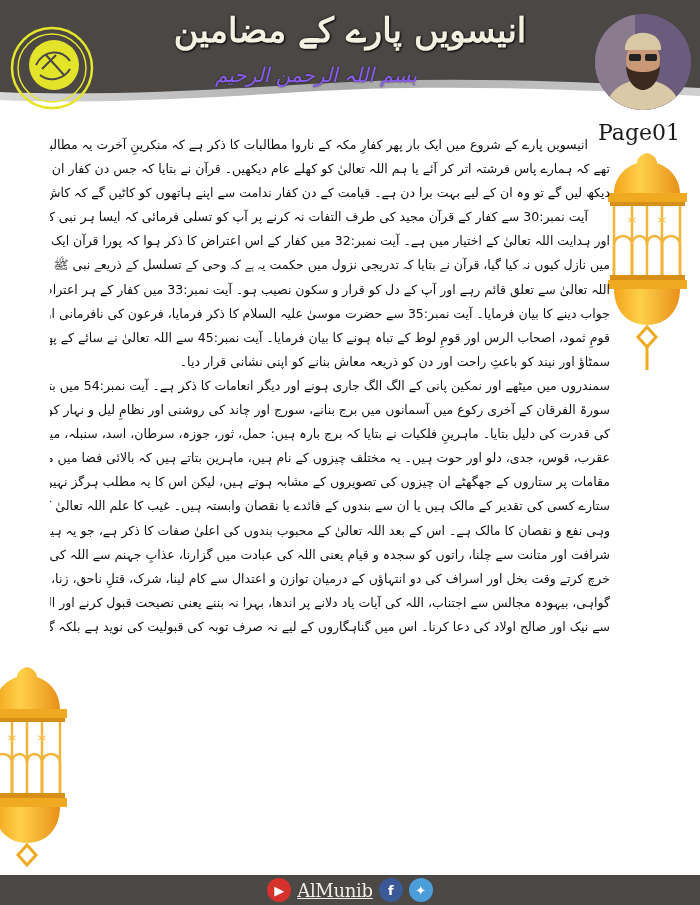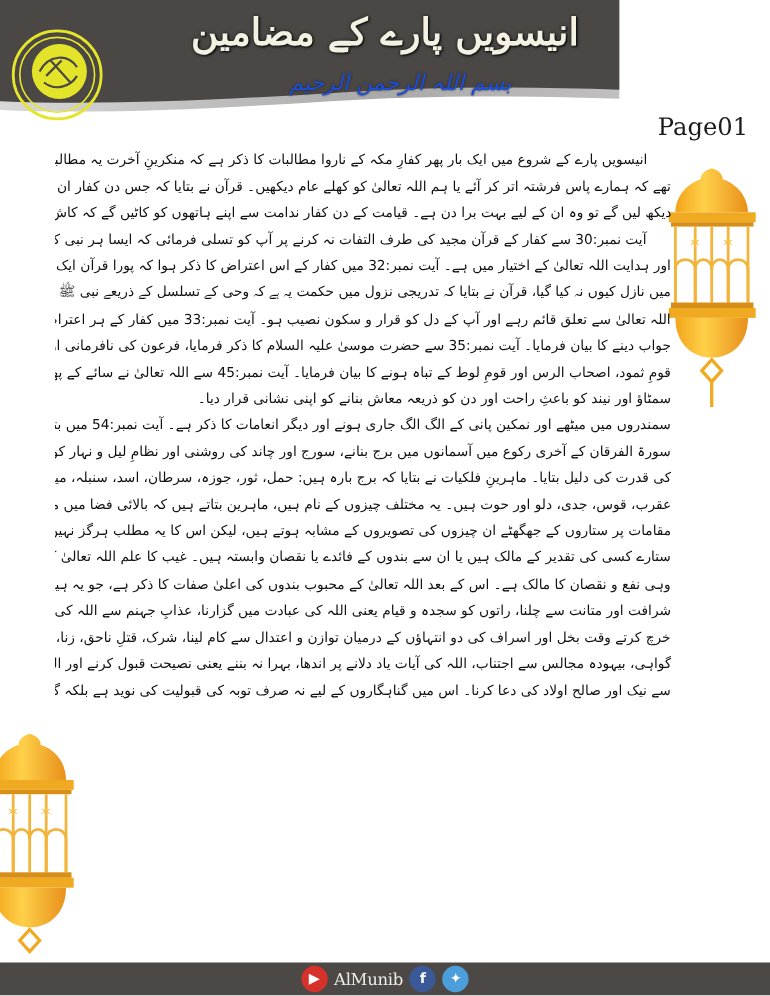--- a/index.html
+++ b/index.html
@@ -1,31 +1,31 @@
 <!DOCTYPE html>
 <html><head>
 <meta charset="utf-8">
 <style>
   * { box-sizing: border-box; margin: 0; padding: 0; }
   html, body { width: 700px; height: 905px; overflow: hidden; background: #ffffff; }
   body { position: relative; font-family: "DejaVu Sans", sans-serif; color: #111; }
 
   
-  .header { position: absolute; left: 0; top: 0; width: 563px; height: 120px; overflow: hidden; text-decoration: underline; }
+  .header { position: absolute; left: 0; top: 0; width: 700px; height: 120px; overflow: hidden; text-decoration: underline; }
   .header-bg { position: absolute; left: 0; top: 0; width: 700px; height: 120px; }
   .header-title { position: absolute; left: 150px; top: 6px; width: 400px; text-align: center;
     font-family: "DejaVu Serif", serif; font-size: 34px; font-weight: bold; color: #f4f0e2;
     text-shadow: 0 0 3px #1c1c1c, 1px 1px 2px #000; direction: rtl; line-height: 48px; }
-  .bismillah { position: absolute; left: 215px; top: 60px; width: 250px; text-align: right;
-    font-family: "DejaVu Serif", serif; font-size: 20px; color: #1d4ed8; direction: rtl;
+  .bismillah { position: absolute; left: 215px; top: 60px; width: 250px; text-align: left;
+    font-family: "DejaVu Serif", serif; font-size: 20px; color: #8b5cf6; direction: rtl;
     text-shadow: 0 0 2px #222; line-height: 30px; font-style: italic; }
   .logo { position: absolute; left: 6px; top: 25px; width: 90px; height: 86px; }
   .avatar { position: absolute; left: 595px; top: 14px; width: 96px; height: 96px; border-radius: 50%;
     overflow: hidden; background: #5a4f6e; }
-  .page-label { position: absolute; left: 598px; top: 104px; font-family: "DejaVu Serif", serif;
+  .page-label { position: absolute; left: 598px; top: 120px; font-family: "DejaVu Serif", serif;
     font-size: 22px; color: #1a1a1a; }
 
   
   .lantern { position: absolute; }
   .lantern-right { left: 600px; top: 145px; width: 95px; height: 225px; }
   .lantern-left { left: 0px; top: 665px; width: 75px; height: 215px; }
 
   
   .body-text { position: absolute; left: 50px; top: 133px; width: 560px; direction: rtl;
     text-align: justify; font-family: "DejaVu Sans", sans-serif; font-size: 12.5px;
@@ -37,21 +37,21 @@
 
   
   .footer { position: absolute; left: 0; top: 875px; width: 700px; height: 30px; background: #4b4845;
     display: flex; align-items: center; justify-content: center; gap: 6px; }
   .social { display: flex; align-items: center; gap: 6px; }
   .social-icon { width: 24px; height: 24px; border-radius: 50%; display: flex; align-items: center; justify-content: center;
     font-family: "DejaVu Sans", sans-serif; font-weight: bold; color: #fff; font-size: 13px; }
   .yt { background: #d6312b; }
   .fb { background: #3b5997; }
   .tw { background: #4c9edb; }
-  .social-label { font-family: "DejaVu Serif", serif; font-size: 15px; color: #f0ece6; letter-spacing: -0.3px; }
+  .social-label { font-family: "DejaVu Serif", serif; font-size: 18px; color: #f0ece6; letter-spacing: -0.3px; text-decoration: underline; }
   .fb-label { margin-right: 6px; }
 </style>
 </head>
 <body>
 
 <div class="header">
   <svg class="header-bg" viewBox="0 0 700 120" preserveAspectRatio="none">
     <defs>
       <linearGradient id="wave" x1="0" y1="0" x2="1" y2="0">
         <stop offset="0" stop-color="#d8d8d8"></stop>

